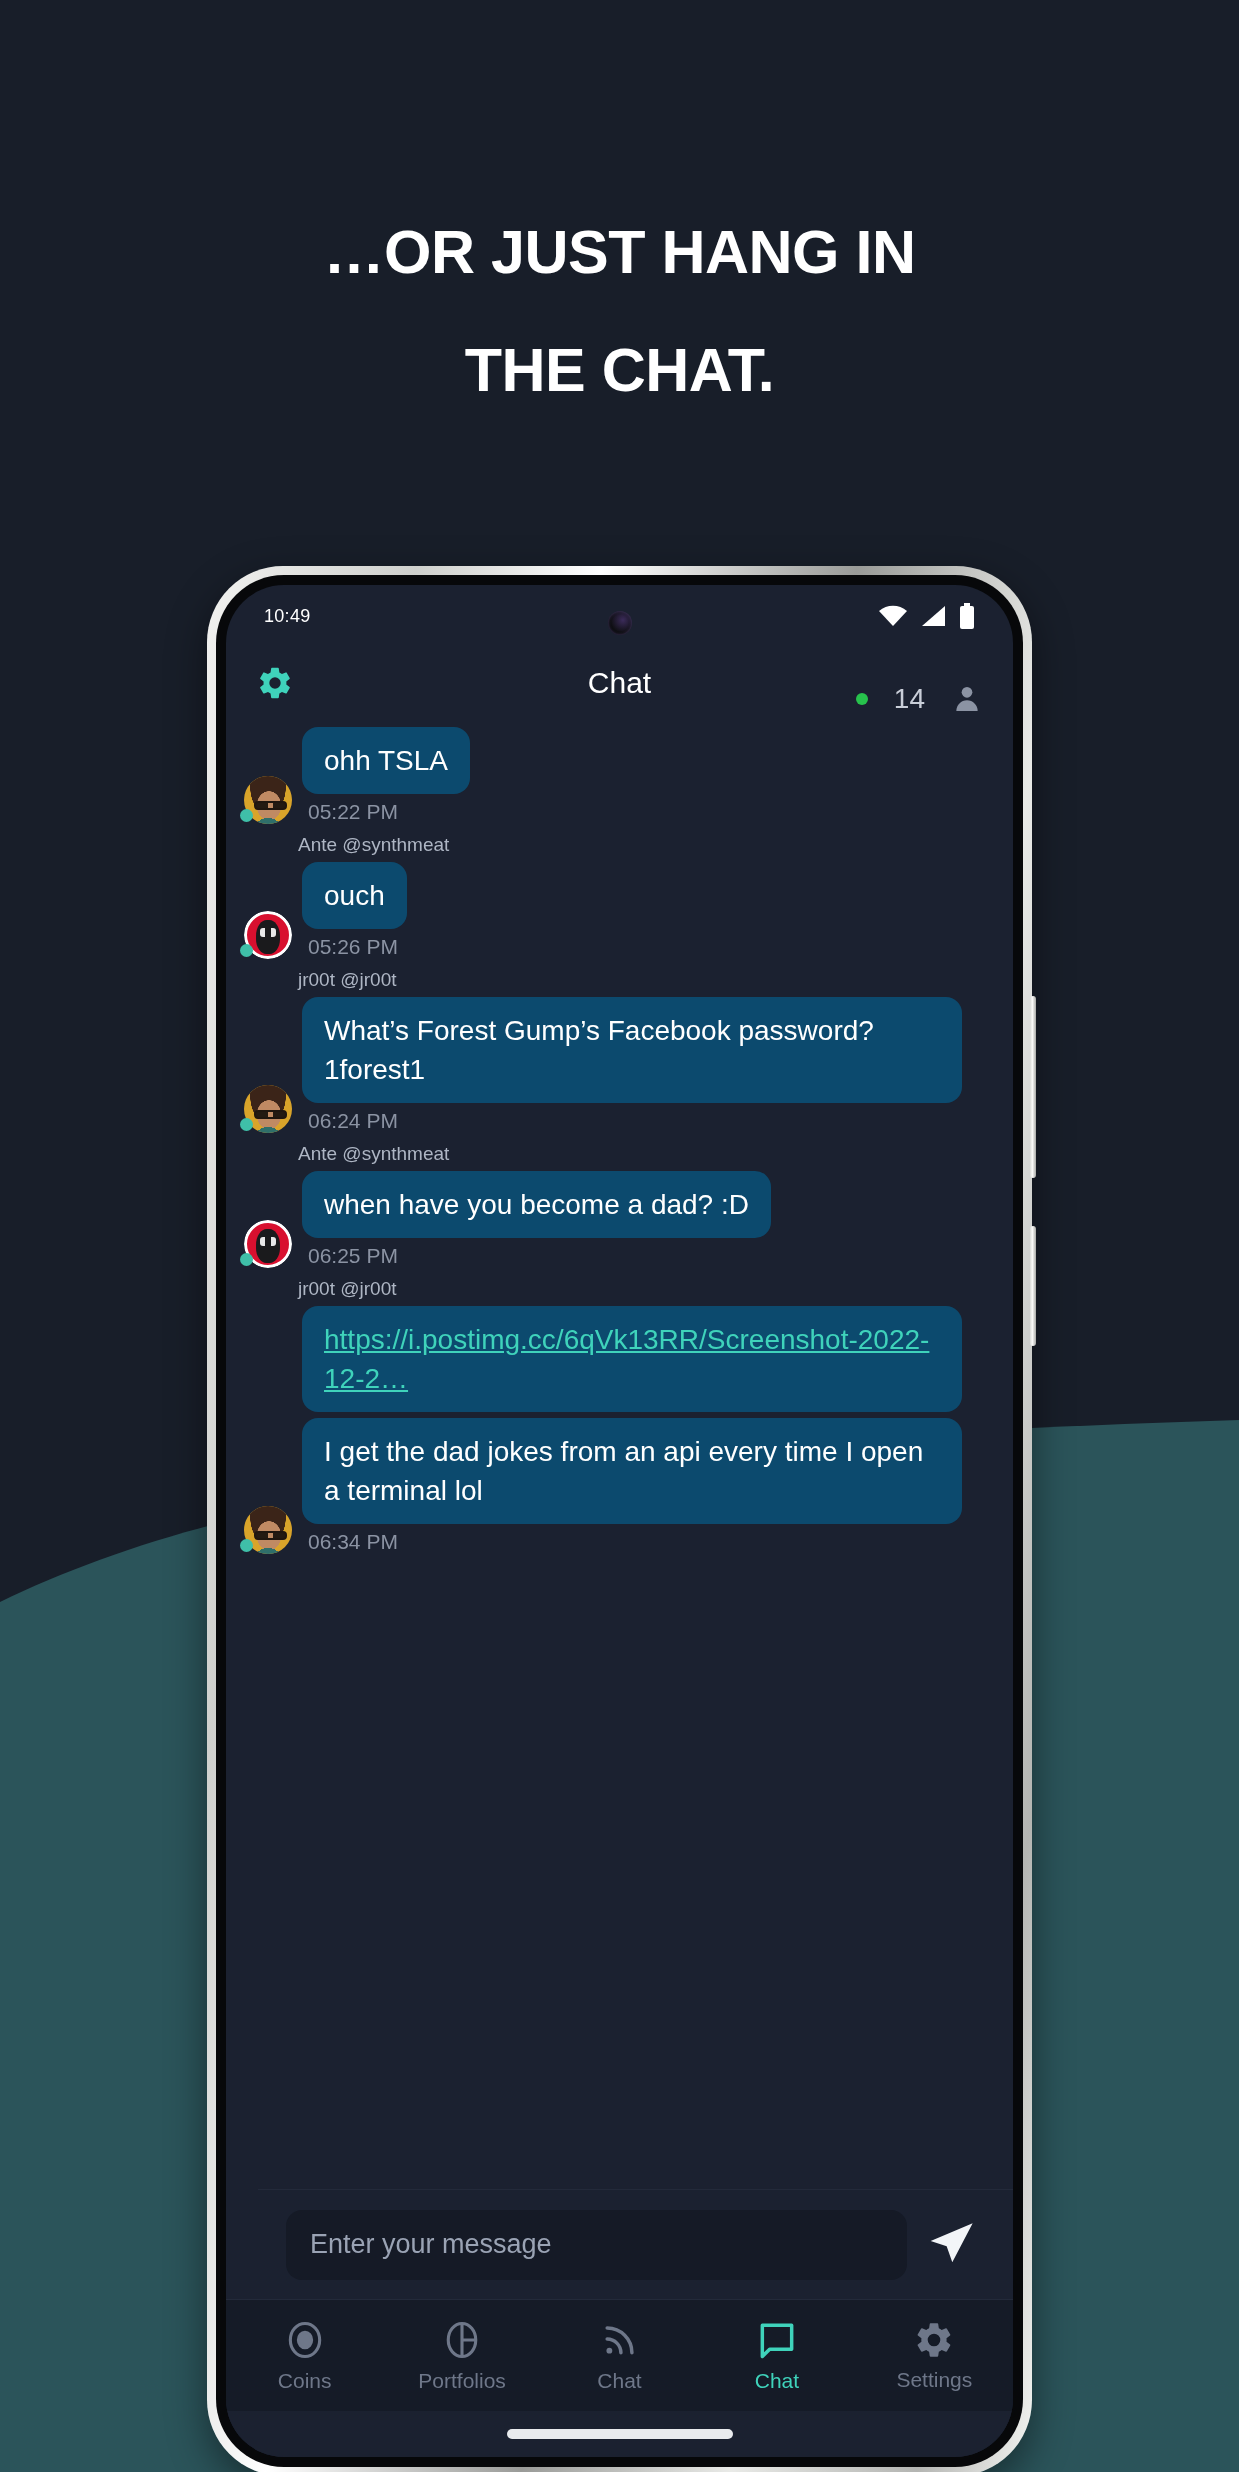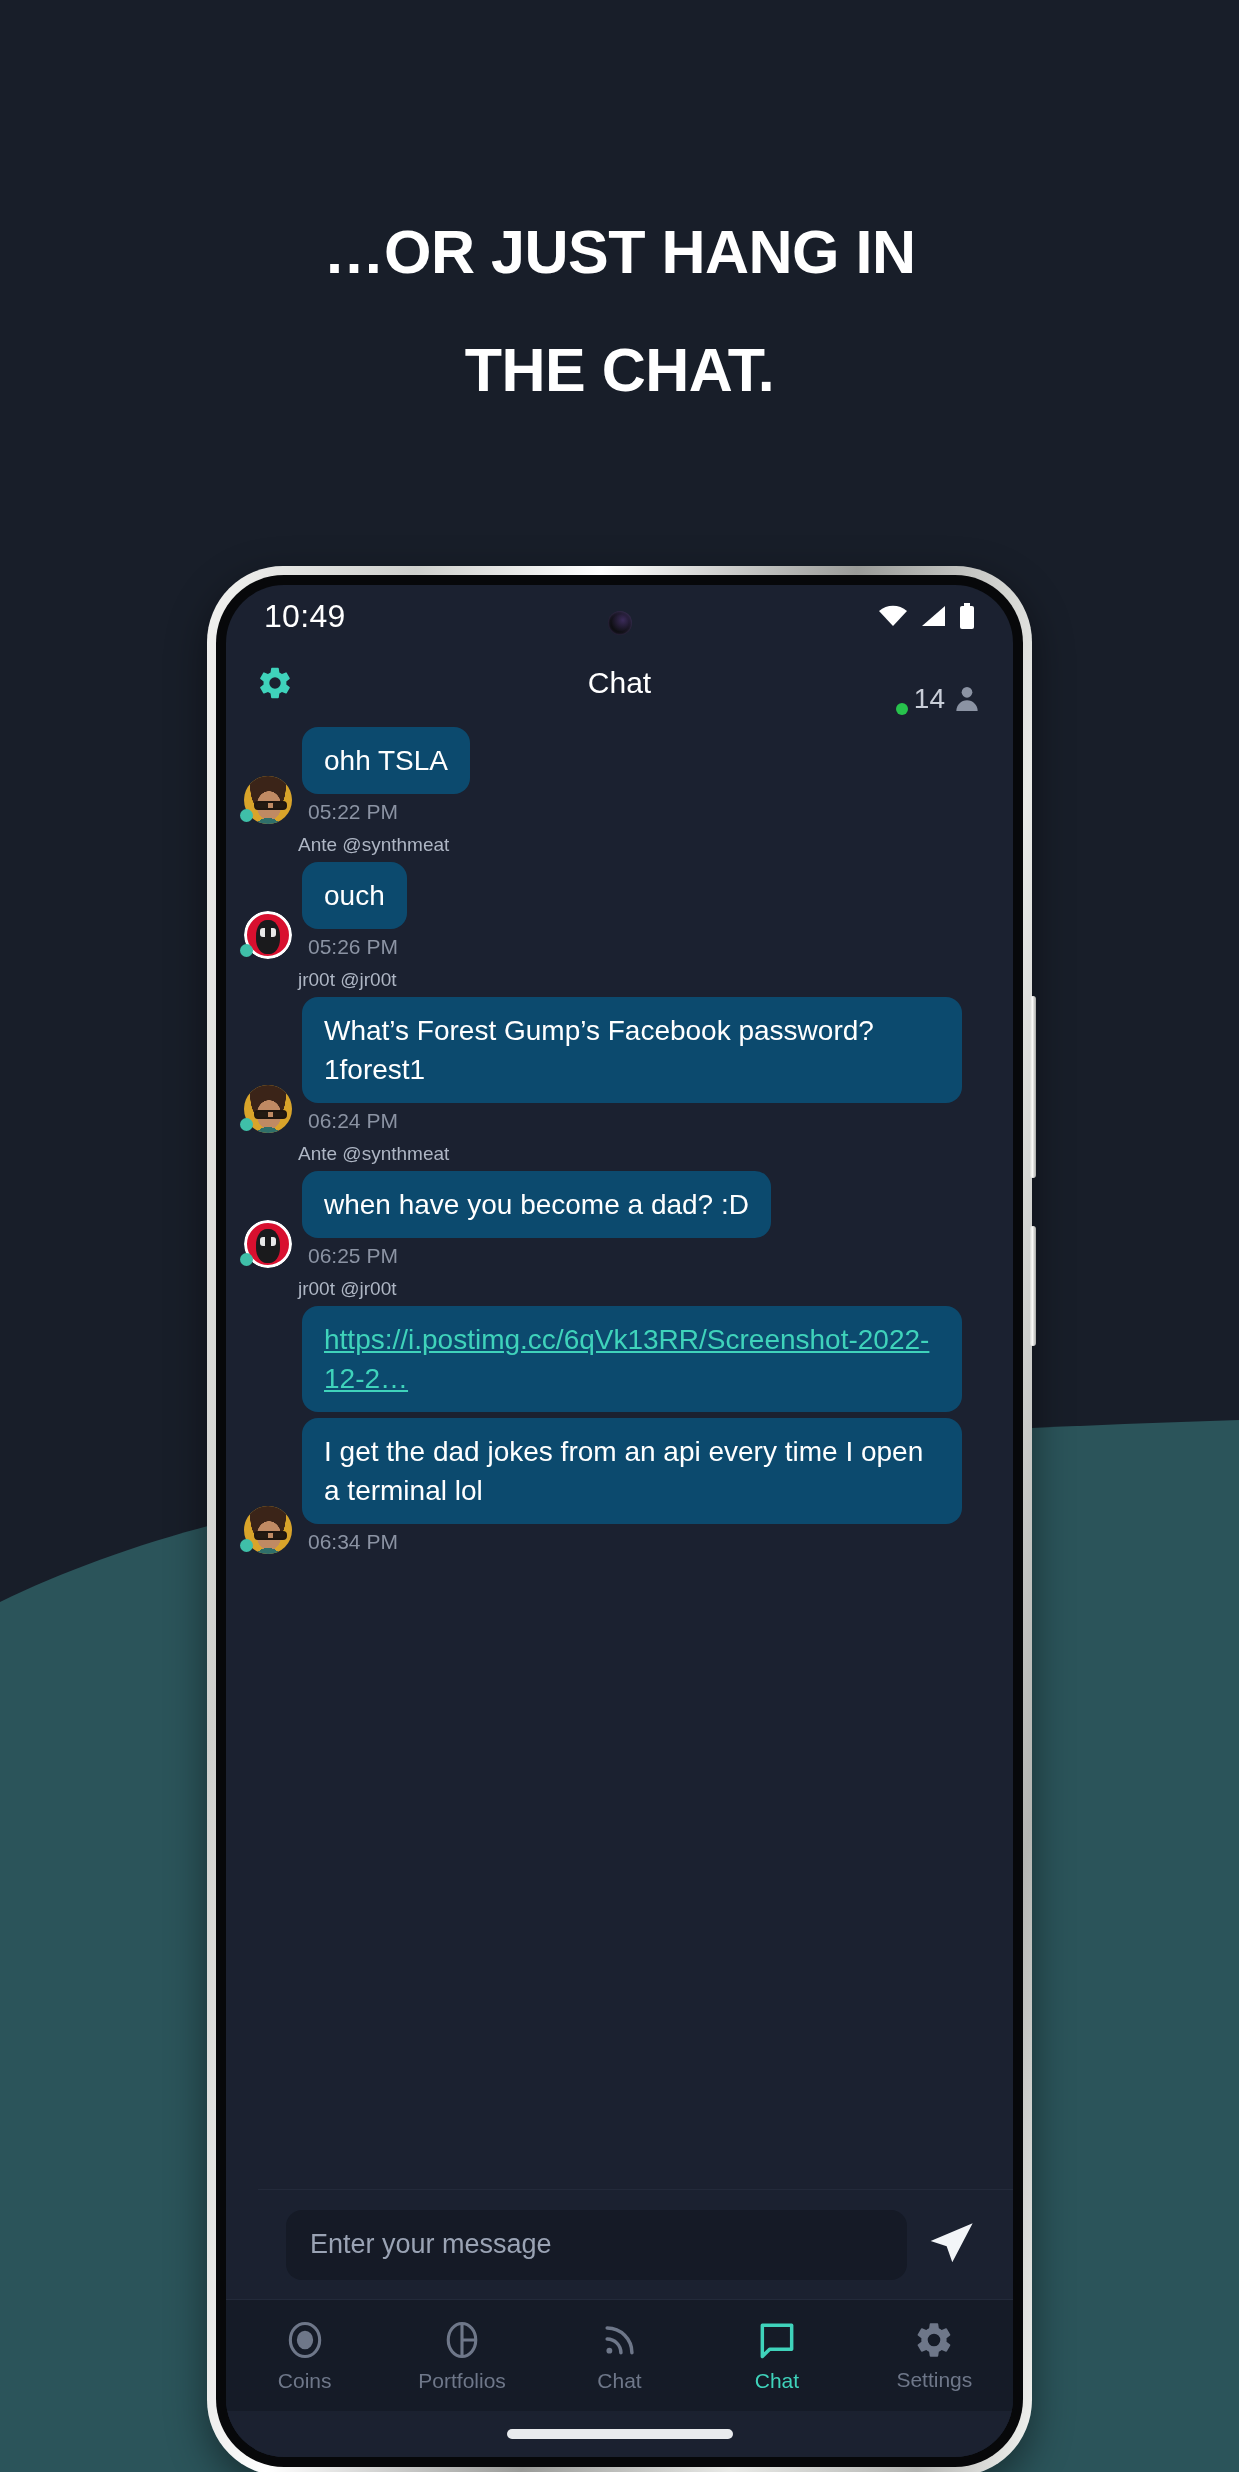--- a/index.html
+++ b/index.html
@@ -51,21 +51,21 @@
   }
   .side-btn.b1{ top:430px; height:182px; }
   .side-btn.b2{ top:660px; height:120px; }
 
   
   .statusbar{
     height:62px; flex:0 0 62px; position:relative;
     display:flex; align-items:center; padding:0 38px;
     color:#fff;
   }
-  .sb-time{ font-size:32px; letter-spacing:.3px; }
+  .sb-time{ font-size:18px; letter-spacing:.3px; }
   .sb-right{ margin-left:auto; display:flex; align-items:center; gap:12px; }
   .camera{
     position:absolute; left:50%; top:26px; transform:translateX(-50%);
     width:24px; height:24px; border-radius:50%;
     background:radial-gradient(circle at 62% 38%, #3b2b5a 0%, #101015 58%, #000 100%);
     box-shadow:inset 0 0 3px #4a3d6b;
   }
 
   
   .appbar{
@@ -73,21 +73,21 @@
     display:flex; align-items:center; padding:0 30px;
     position:relative;
   }
   .appbar-title{
     position:absolute; left:0; right:0; text-align:center;
     font-size:30px; color:#ffffff;
   }
   .gear-btn{ position:relative; z-index:2; line-height:0; }
   .appbar-right{
     margin-left:auto; position:relative; z-index:2;
-    display:flex; align-items:flex-end; gap:6px;margin-top:32px;
+    display:flex; align-items:center; gap:26px;margin-top:32px;
   }
   .online-dot{ width:12px; height:12px; border-radius:50%; background:#27c24c; }
   .online-count{ font-size:28px; color:#c9ced8; }
 
   
   .messages{
     flex:1 1 auto; overflow:hidden; position:relative;
     padding:8px 0 6px 0;
   }
   .msg-row{ display:flex; align-items:flex-end; padding:0 18px 0 14px; }

